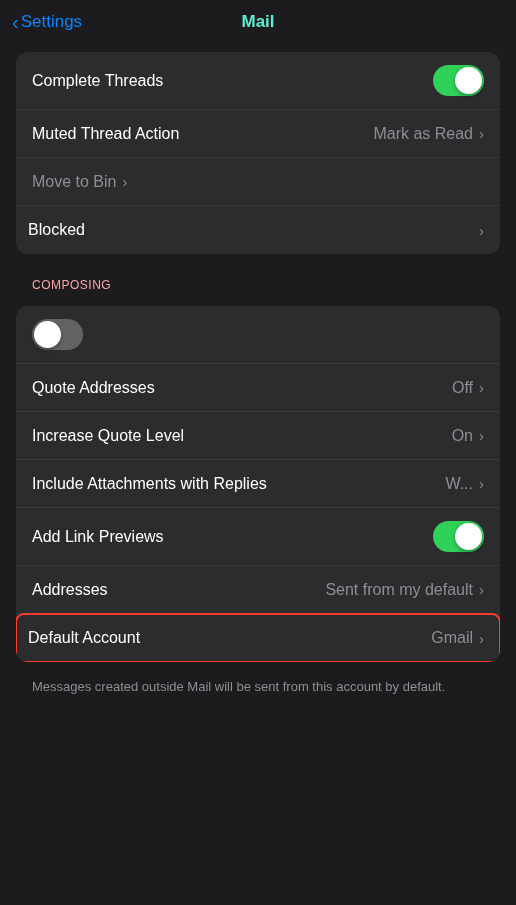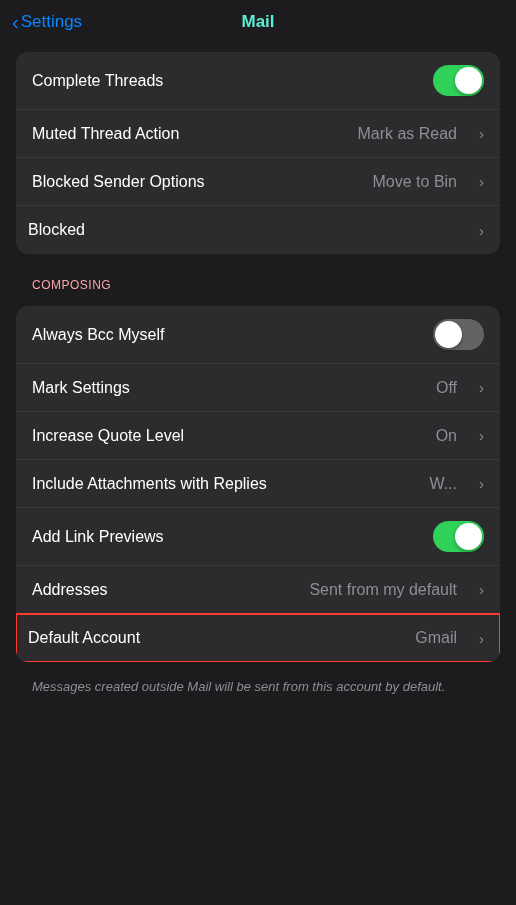--- a/index.html
+++ b/index.html
@@ -68,21 +68,21 @@
 
     .row-left {
       font-size: 16px;
       color: #ffffff;
       font-weight: 400;
     }
 
     .row-right {
       display: flex;
       align-items: center;
-      gap: 20px;
+      gap: 4px;
     }
 
     .row-right-text {
       font-size: 16px;
       color: #8e8e93;
     }
 
     .chevron {
       color: #8e8e93;
       font-size: 15px;
@@ -126,30 +126,29 @@
       color: #fca5a5;
       text-transform: uppercase;
       letter-spacing: 0.5px;
       padding: 16px 32px 6px 32px;
     }
 
     
     .settings-row.highlighted {
       outline: 2px solid #ff3b30;
       outline-offset: -1px;
-      border-radius: 0;
+      border-radius: 8px;
     }
 
     
     .footer-note {
       font-size: 13px;
       color: #8e8e93;
       padding: 8px 32px 16px 32px;
       line-height: 1.4;
-      font-style: italic;
     }
 
     
     .top-group-wrapper {
       margin-top: 8px;
     }
   </style>
 </head>
 <body>
 
@@ -175,51 +174,49 @@
 
     <div class="settings-row">
       <span class="row-left">Muted Thread Action</span>
       <div class="row-right">
         <span class="row-right-text">Mark as Read</span>
         <span class="chevron">›</span>
       </div>
     </div>
 
     <div class="settings-row">
-      <span class="row-left">Blocked Sender Options</span>
       <div class="row-right">
         <span class="row-right-text">Move to Bin</span>
         <span class="chevron">›</span>
       </div>
     </div>
 
     <div class="settings-row">
       <span class="row-left">Blocked</span>
       <div class="row-right">
         <span class="chevron">›</span>
       </div>
     </div>
   </div>
 </div>
 
 <div class="section-label">COMPOSING</div>
 
 <div class="settings-group">
 
   <div class="settings-row">
-    <span class="row-left">Always Bcc Myself</span>
     <div class="row-right">
       <div class="toggle off">
         <div class="toggle-thumb"></div>
       </div>
     </div>
   </div>
 
   <div class="settings-row">
-    <span class="row-left">Mark Settings</span>
+    <span class="row-left">Quote Addresses</span>
     <div class="row-right">
       <span class="row-right-text">Off</span>
       <span class="chevron">›</span>
     </div>
   </div>
 
   <div class="settings-row">
     <span class="row-left">Increase Quote Level</span>
     <div class="row-right">
       <span class="row-right-text">On</span>

